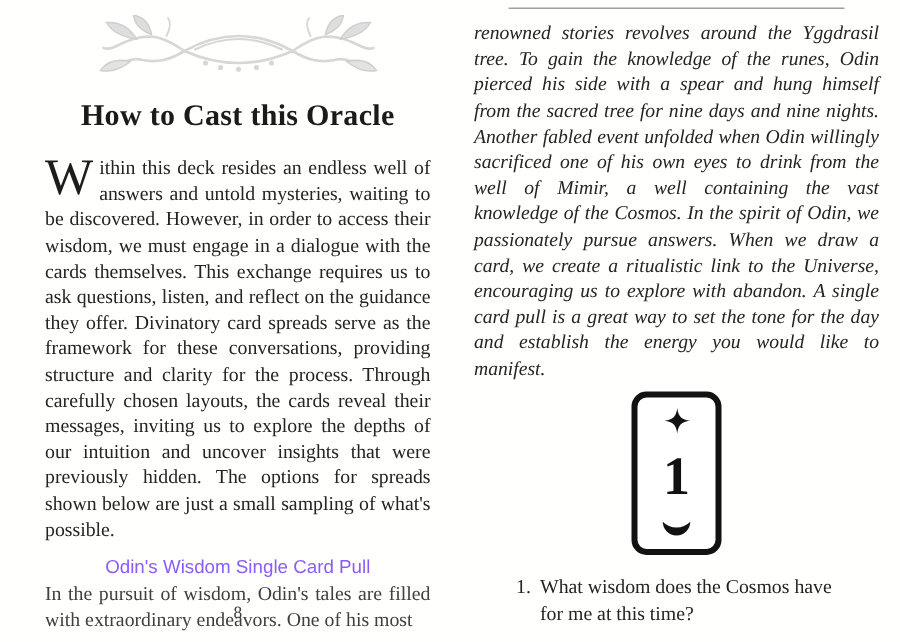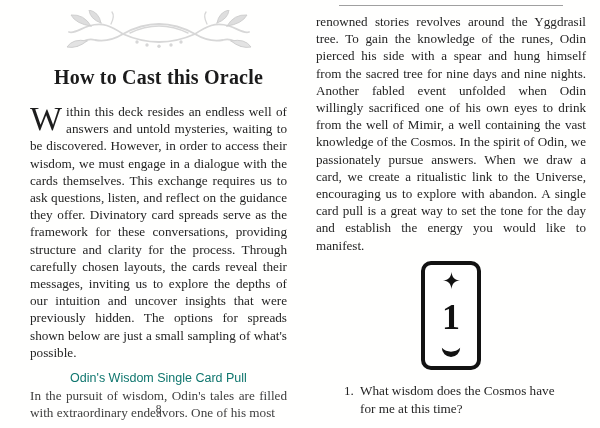--- a/index.html
+++ b/index.html
@@ -40,21 +40,21 @@
     padding:2px 4px 0 0;
     font-weight:400;
     color:#1d1d1d;
   }
   .subheading{
     margin:10px 0 0;
     text-align:center;
     font-family:"Liberation Sans", sans-serif;
     font-weight:400;
     font-size:12.5px;
-    color:#0f766e;
+    color:#8b5cf6;
   }
   .body-par2{
     margin:2px 0 0;
     font-size:13.2px;
     line-height:17.2px;
     text-align:justify;
     color:#404040;
   }
   .folio{
     position:absolute;
@@ -85,20 +85,21 @@
     border-top:1px solid #a0a0a0;
     width:224px;
     margin:5px auto 0;
   }
   .body-par-right{
     margin:7px 0 0;
     font-size:13.1px;
     line-height:17.2px;
     text-align:justify;
     color:#242424;
+    font-style:italic;
   }
   .oracle-card{
     width:52px;height:86px;
     border:4px solid #121212;
     border-radius:10px;
     margin:7px auto 0;
     display:flex;
     flex-direction:column;
     align-items:center;
     justify-content:space-between;

